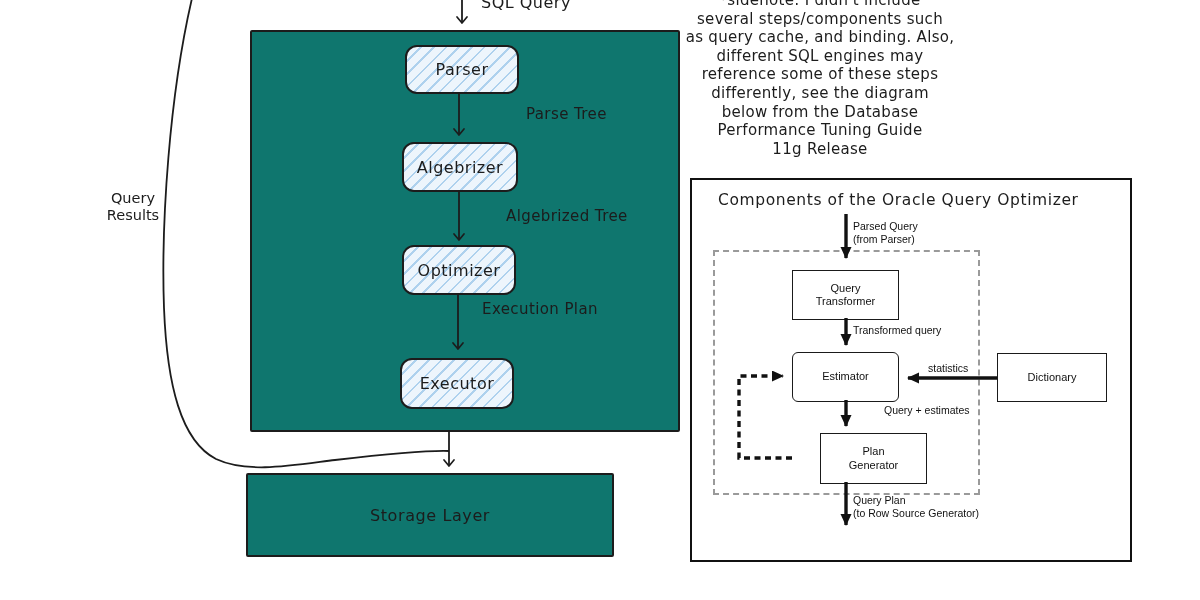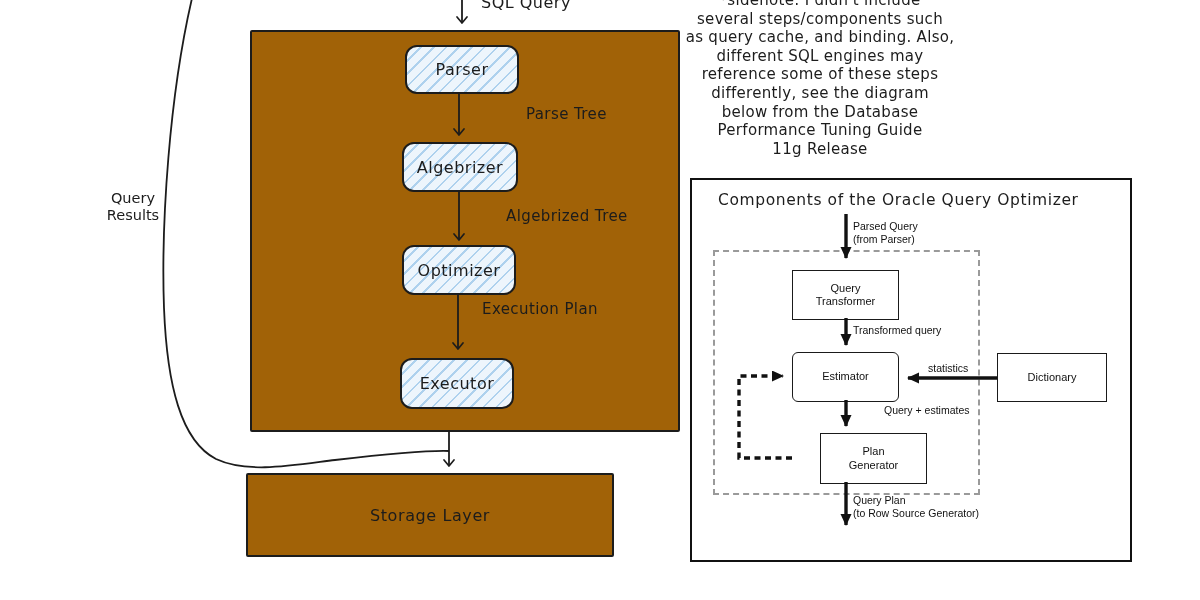--- a/index.html
+++ b/index.html
@@ -3,21 +3,21 @@
 <meta charset="utf-8">
 <style>
   html,body{margin:0;padding:0;background:#fff;}
   #canvas{position:relative;width:1200px;height:600px;background:#ffffff;overflow:hidden;
           font-family:"DejaVu Sans",sans-serif;color:#111;}
   .abs{position:absolute;}
   .hand{font-family:"DejaVu Sans",sans-serif;color:#1c1c1c;}
   .nowrap{white-space:nowrap;}
 
   
-  .frame{border:2px solid #1c1c1c;border-radius:2px;background:#a16207;}
+  .frame{border:2px solid #1c1c1c;border-radius:2px;background:#0f766e;}
   .hatch{background-color:#edf5fc;
          background-image:repeating-linear-gradient(135deg,rgba(140,190,230,0.65) 0 1.8px,transparent 1.8px 9px);
          border:2px solid #1c1c1c;border-radius:12px;
          display:flex;align-items:center;justify-content:center;
          font-size:16px;letter-spacing:0.5px;}
   .edge-label{font-size:15px;letter-spacing:0.4px;}
 
   
   .obox{border:1.6px solid #1a1a1a;background:#fff;display:flex;align-items:center;justify-content:center;
         text-align:center;font-size:11px;line-height:1.2;font-family:"Liberation Sans",sans-serif;}

